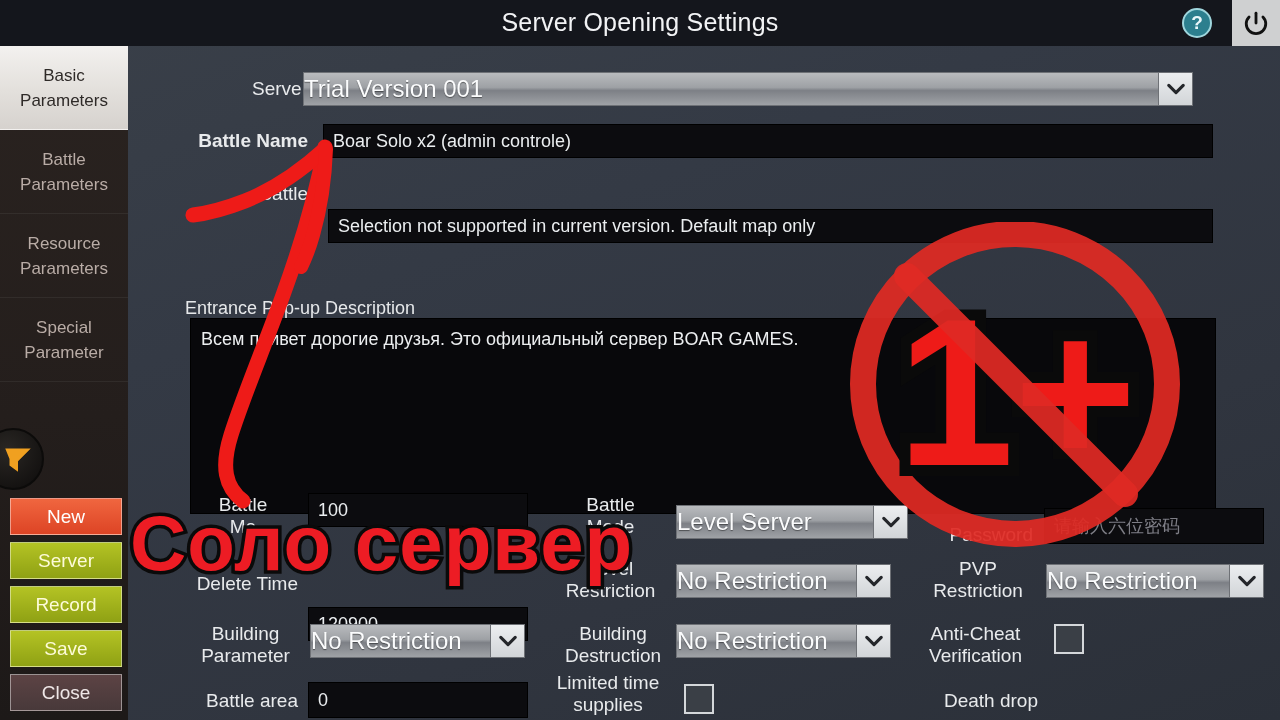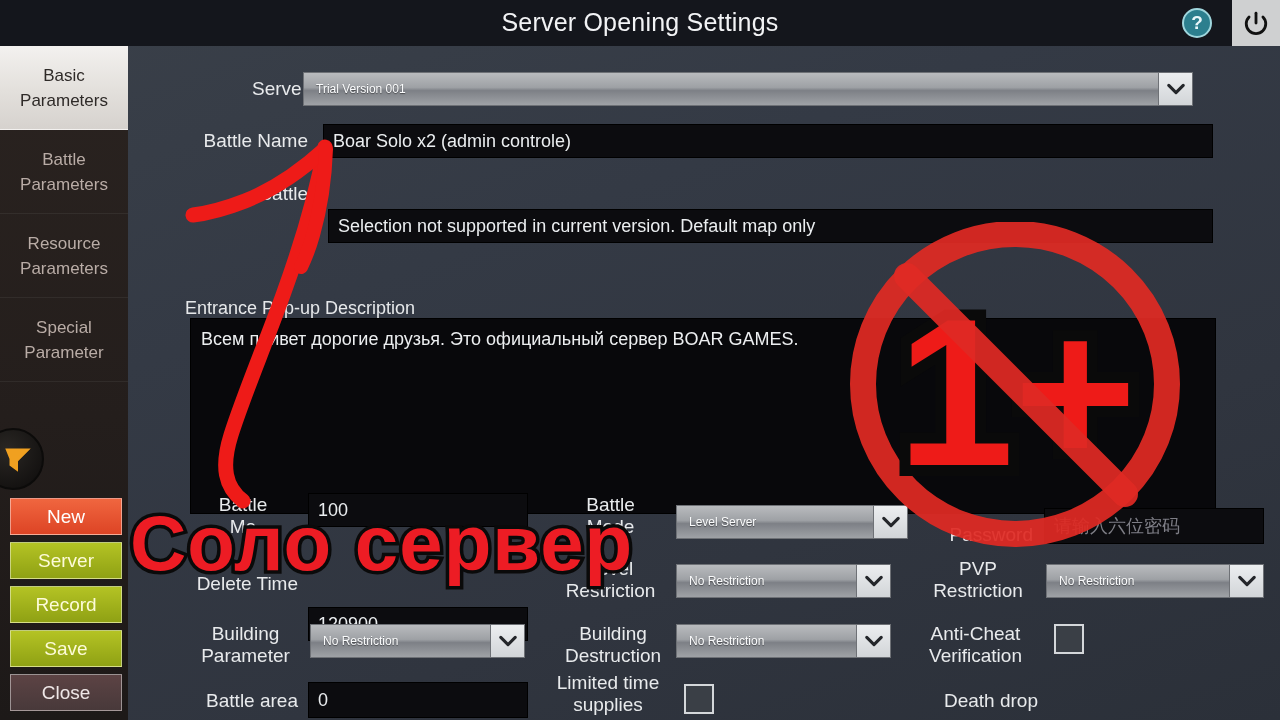--- a/index.html
+++ b/index.html
@@ -127,21 +127,21 @@
   .field.ph { color: #7e7e86; }
 
   .select {
     position: absolute;
     background: linear-gradient(180deg, #b9bbbe 0%, #9ea1a5 45%, #7d8086 55%, #9fa2a6 100%);
     border: 1px solid #6e7176;
     display: flex; align-items: center;
     cursor: pointer;
   }
   .select .sval {
-    flex: 1; padding-left: 12px; color: #fbfcfd; font-size: 12px;
+    flex: 1; padding-left: 0; color: #fbfcfd; font-size: 24px;
     white-space: nowrap; overflow: hidden;
     text-shadow: 0 1px 1px rgba(0,0,0,.45);
   }
   .select .arrow {
     width: 34px; align-self: stretch;
     background: linear-gradient(180deg,#eceef0,#d2d5d8);
     border-left: 1px solid #6e7176;
     display: flex; align-items: center; justify-content: center;
   }
   .select .arrow svg { width: 18px; height: 14px; }
@@ -243,21 +243,21 @@
     <div class="lbl" style="left:40px; top:32px; width:140px;">Server</div>
     <div class="select" style="left:175px; top:26px; width:890px; height:34px;">
       <span class="sval">Trial Version 001</span>
       <span class="arrow">
         <svg viewBox="0 0 20 14">
             <path d="M2 3 L10 11 L18 3" fill="none" stroke="#24262a" stroke-width="3.4" stroke-linecap="round" stroke-linejoin="round"></path>
           </svg>
       </span>
     </div>
 
-    <div class="lbl" style="left:20px; top:84px; width:160px;">Battle Name</div>
+    <div class="lbl" style="left:20px; top:84px; width:160px;font-weight:bold;">Battle Name</div>
     <div class="field" style="left:195px; top:78px; width:890px; height:34px;">Boar Solo x2 (admin controle)</div>
 
     <div class="lbl" style="left:20px; top:137px; width:160px;">Battle</div>
     <div class="field" style="left:200px; top:131px; width:885px; height:34px;margin-top:32px;">Selection not supported in current version. Default map only</div>
 
     <div class="section-lbl" style="left:57px; top:252px;">Entrance Pop-up Description</div>
     <div class="textarea" style="left:62px; top:272px; width:1026px; height:196px;">Всем привет дорогие друзья. Это официальный сервер BOAR GAMES.</div>
 
     <div class="lbl center" style="left:60px; top:448px; width:110px;">
       <div>Battle</div>

